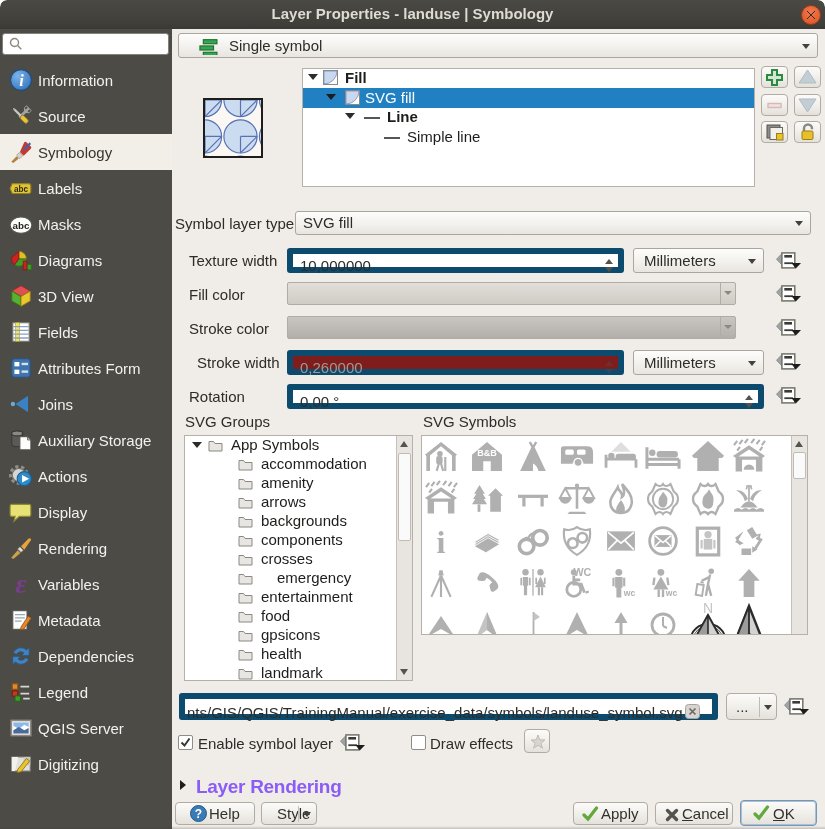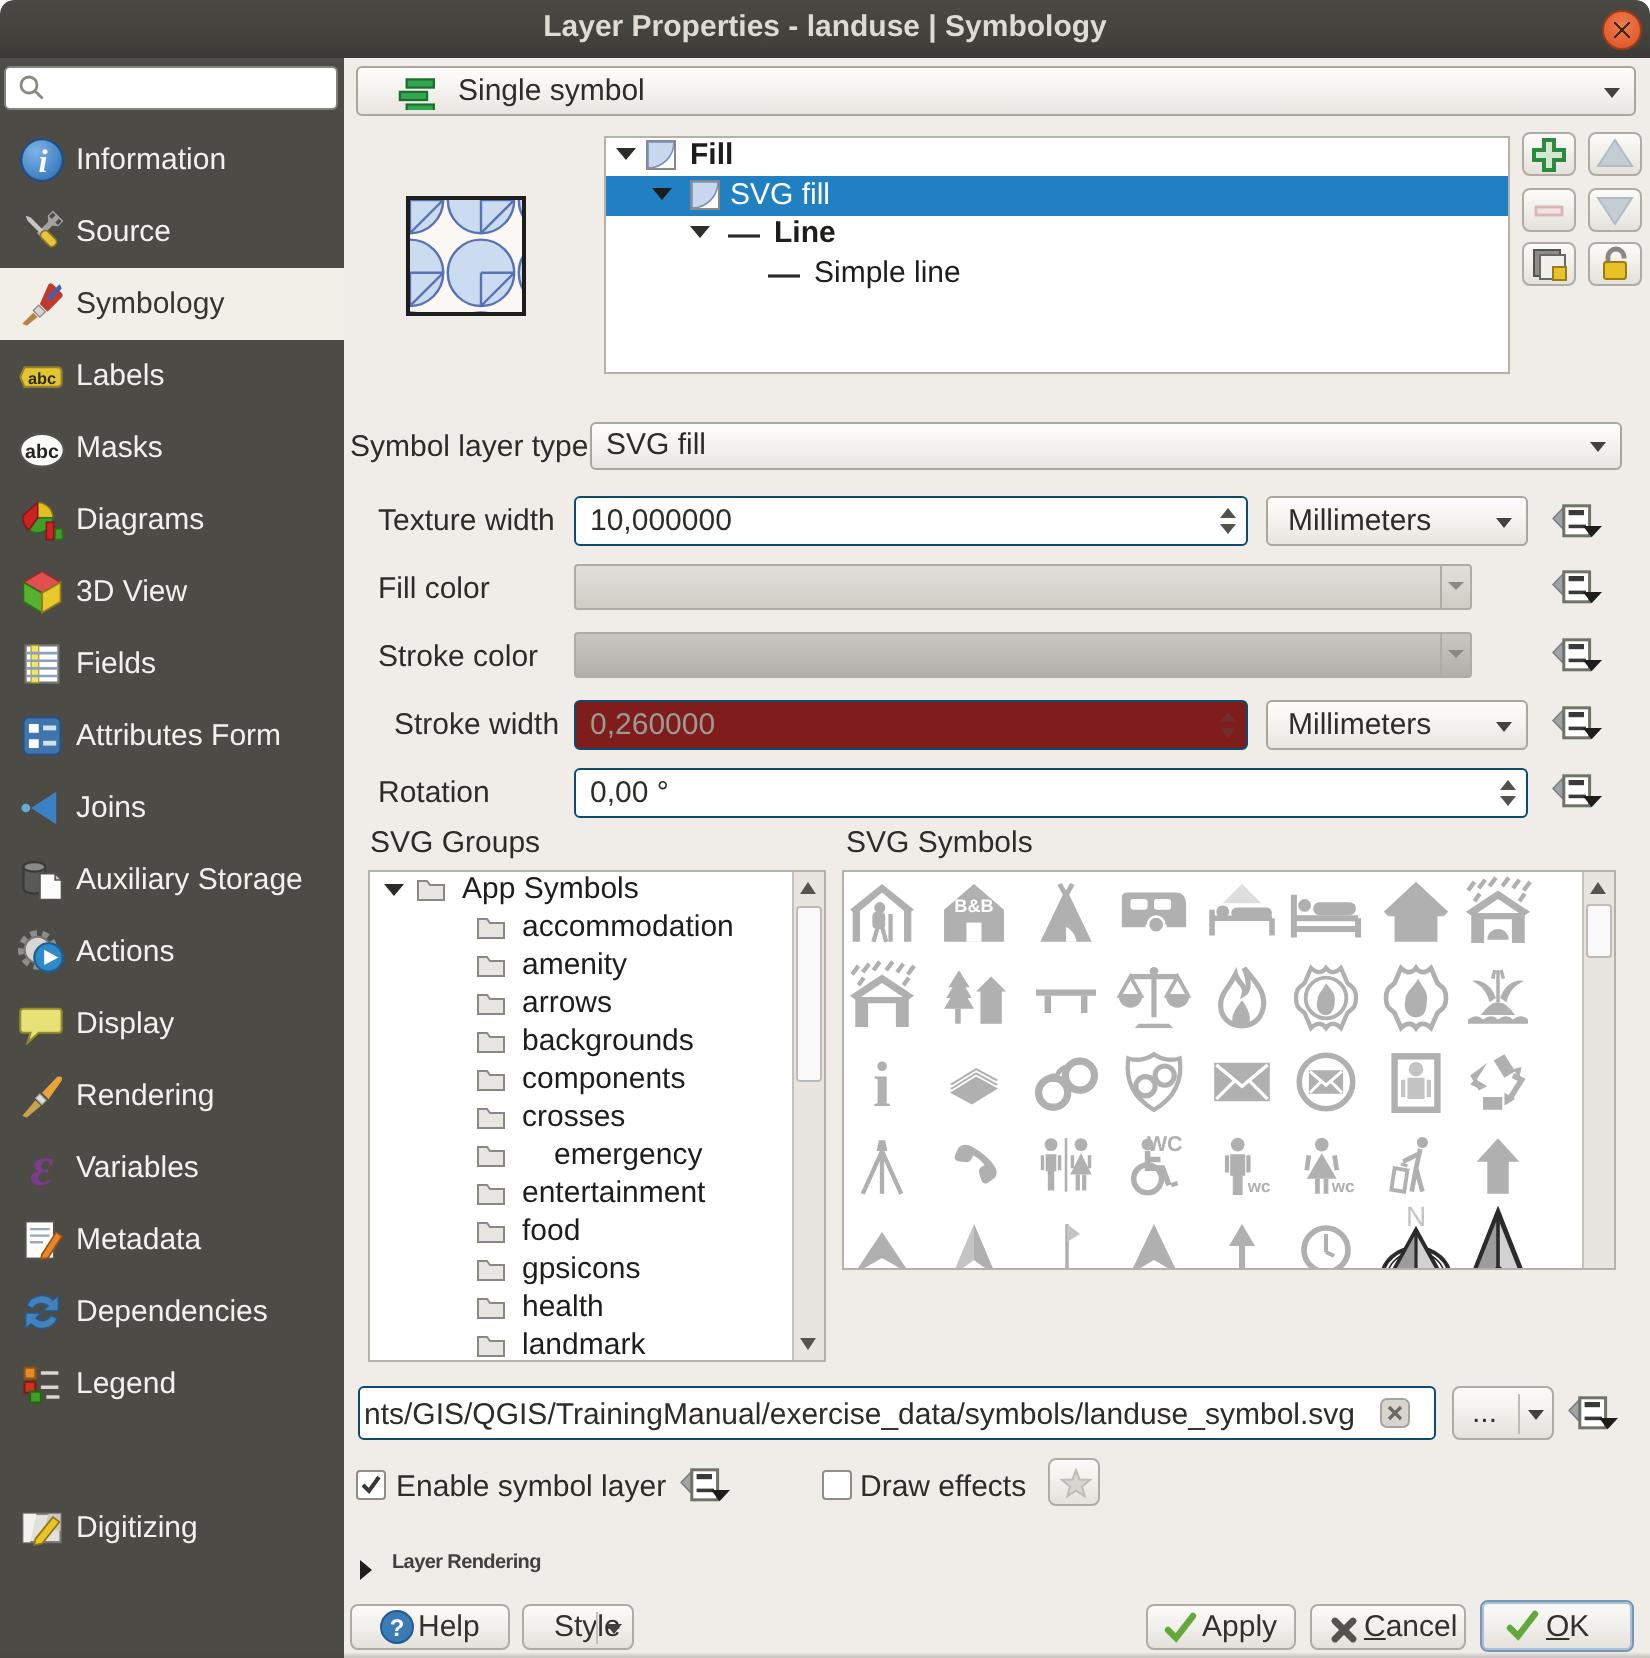--- a/index.html
+++ b/index.html
@@ -13,21 +13,21 @@
  linear-gradient(-45deg,transparent 44%,#3a2a1e 44%,#3a2a1e 56%,transparent 56%);}
 .sidebar{position:absolute;left:0;top:29px;width:172px;height:800px;background:#4c4b46;}
 .search{position:absolute;left:2px;top:4px;width:165px;height:20px;background:#fff;border:1px solid #83817c;border-radius:3px;}
 .sitem{position:absolute;left:0;width:172px;height:36px;color:#f2f1ee;font-size:15px;}
 .sitem .lbl{position:absolute;left:38px;top:50%;transform:translateY(-50%);white-space:nowrap;}
 .sitem .ic{position:absolute;left:9px;top:6px;width:24px;height:24px;}
 .sitem.sel{background:#f2efe9;color:#37352f;}
 .content{position:absolute;left:172px;top:29px;width:653px;height:800px;}
 .combo{position:absolute;background:linear-gradient(#fdfdfc,#f2f0ec 60%,#e8e5e0);border:1px solid #aaa59d;border-radius:3px;box-sizing:border-box;font-size:15px;color:#2e2c28;}
 .combo .arrow{position:absolute;right:7px;top:50%;margin-top:-2px;width:0;height:0;border-left:4px solid transparent;border-right:4px solid transparent;border-top:5px solid #44423e;}
-.inputf{position:absolute;background:#fff;border:1px solid #0c4a6e;border-radius:3px;box-sizing:border-box;font-size:15px;color:#2e2c28;}
+.inputf{position:absolute;background:#fff;border:6px solid #0c4a6e;border-radius:3px;box-sizing:border-box;font-size:15px;color:#2e2c28;}
 .panel{position:absolute;background:#fff;border:1px solid #b5b0a8;box-sizing:border-box;}
 .btn{position:absolute;background:linear-gradient(#fcfbfa,#f0eee9 55%,#e4e1db);border:1px solid #b0aba3;border-radius:4px;box-sizing:border-box;font-size:15px;color:#33312d;}
 label.flab{position:absolute;font-size:15px;color:#2e2c28;white-space:nowrap;}
 .spin{position:absolute;width:16px;}
 .spin:before{content:"";position:absolute;right:3px;top:0;border-left:4px solid transparent;border-right:4px solid transparent;border-bottom:5px solid #55524d;}
 .spin:after{content:"";position:absolute;right:3px;top:8px;border-left:4px solid transparent;border-right:4px solid transparent;border-top:5px solid #55524d;}
 .cb{position:absolute;width:15px;height:15px;background:#fff;border:1px solid #918d86;border-radius:2px;box-sizing:border-box;}
 </style>
 </head>
 <body>
@@ -199,20 +199,29 @@
         <span class="ic"><svg width="24" height="24" viewBox="0 0 22 22">
             <rect x="3" y="3.5" width="5" height="5" fill="#e08c28" stroke="#8e5514"></rect>
             <rect x="3" y="10" width="5" height="5" fill="#cc3322" stroke="#7e1e12"></rect>
             <rect x="5.5" y="14.5" width="5" height="5" fill="#3e9e28" stroke="#256416"></rect>
             <g stroke="#d8d6d2" stroke-width="1.6">
               <path d="M10.5,6 h8 M10.5,12.5 h8 M13,17 h6"></path>
             </g>
           </svg></span>
         <span class="lbl">Legend</span>
       </div>
+<div class="sitem" style="top:681px">
+        <span class="ic"><svg width="24" height="24" viewBox="0 0 22 22">
+            <rect x="2" y="4" width="18" height="14" fill="#e8e6e2" stroke="#8a8880" stroke-width="1.4"></rect>
+            <rect x="4" y="6" width="14" height="10" fill="#fff"></rect>
+            <path d="M4,6 h14 v4 l-4,-2 -5,4 -5,-3 z" fill="#8ab8e8"></path>
+            <path d="M4,13 l5,-3 5,3 4,-2 v5 h-14 z" fill="#4a6a9a"></path>
+          </svg></span>
+        <span class="lbl">QGIS Server</span>
+      </div>
 <div class="sitem" style="top:717px">
         <span class="ic"><svg width="24" height="24" viewBox="0 0 22 22">
             <rect x="2.5" y="4.5" width="17" height="13" fill="#e2e0da" stroke="#77756f"></rect>
             <path d="M2.5,4.5 l6,0 -3,13 h-3 z" fill="#f4f2ee"></path>
             <path d="M14,4.5 h5.5 v8 l-7,-2 z" fill="#cac8c2"></path>
             <path d="M8,16 L16,6 L19,8.2 L11,18.2 L7.4,18.8 Z" fill="#e8c42a" stroke="#8e7415" stroke-width="0.8"></path>
           </svg></span>
         <span class="lbl">Digitizing</span>
       </div>
   </div>
@@ -765,21 +774,21 @@
 <div class="cb" style="left:239px;top:706px;"></div>
 <label class="flab" style="left:258px;top:706px;">Draw effects</label>
 <div class="btn" style="left:352px;top:700px;width:26px;height:24px;">
         <svg width="16" height="16" viewBox="0 0 16 16" style="position:absolute;left:5px;top:4px;">
           <path d="M8,1 L9.8,5.8 L15,6 L11,9.2 L12.4,14.2 L8,11.3 L3.6,14.2 L5,9.2 L1,6 L6.2,5.8 Z" fill="#d8d5d0" stroke="#c0bcb5"></path>
         </svg>
       </div>
 <div style="position:absolute;left:8px;top:751px;">
         <span style="display:block;width:0;height:0;border-top:5px solid transparent;border-bottom:5px solid transparent;border-left:6px solid #1d1d1b;"></span>
       </div>
-<div style="position:absolute;left:24px;top:747px;font-size:10px;font-weight:bold;color:#404040;letter-spacing:-0.3px;">Layer Rendering</div>
+<div style="position:absolute;left:24px;top:747px;font-size:19px;font-weight:bold;color:#8b5cf6;letter-spacing:-0.3px;">Layer Rendering</div>
 <div class="btn" style="left:3px;top:773px;width:80px;height:23px;">
         <svg width="17" height="17" viewBox="0 0 17 17" style="position:absolute;left:14px;top:2px;">
           <circle cx="8.5" cy="8.5" r="8" fill="#3a7ab5" stroke="#255a8c"></circle>
           <text x="8.5" y="13" text-anchor="middle" font-size="12" font-weight="bold" fill="#fff">?</text>
         </svg>
         <span style="position:absolute;left:33px;top:2px;">Help</span>
       </div>
 <div class="btn" style="left:89px;top:773px;width:56px;height:23px;">
         <span style="position:absolute;left:15px;top:2px;">Style</span>
         <div style="position:absolute;right:17px;top:3px;width:1px;height:16px;background:#c5c1ba;"></div>

